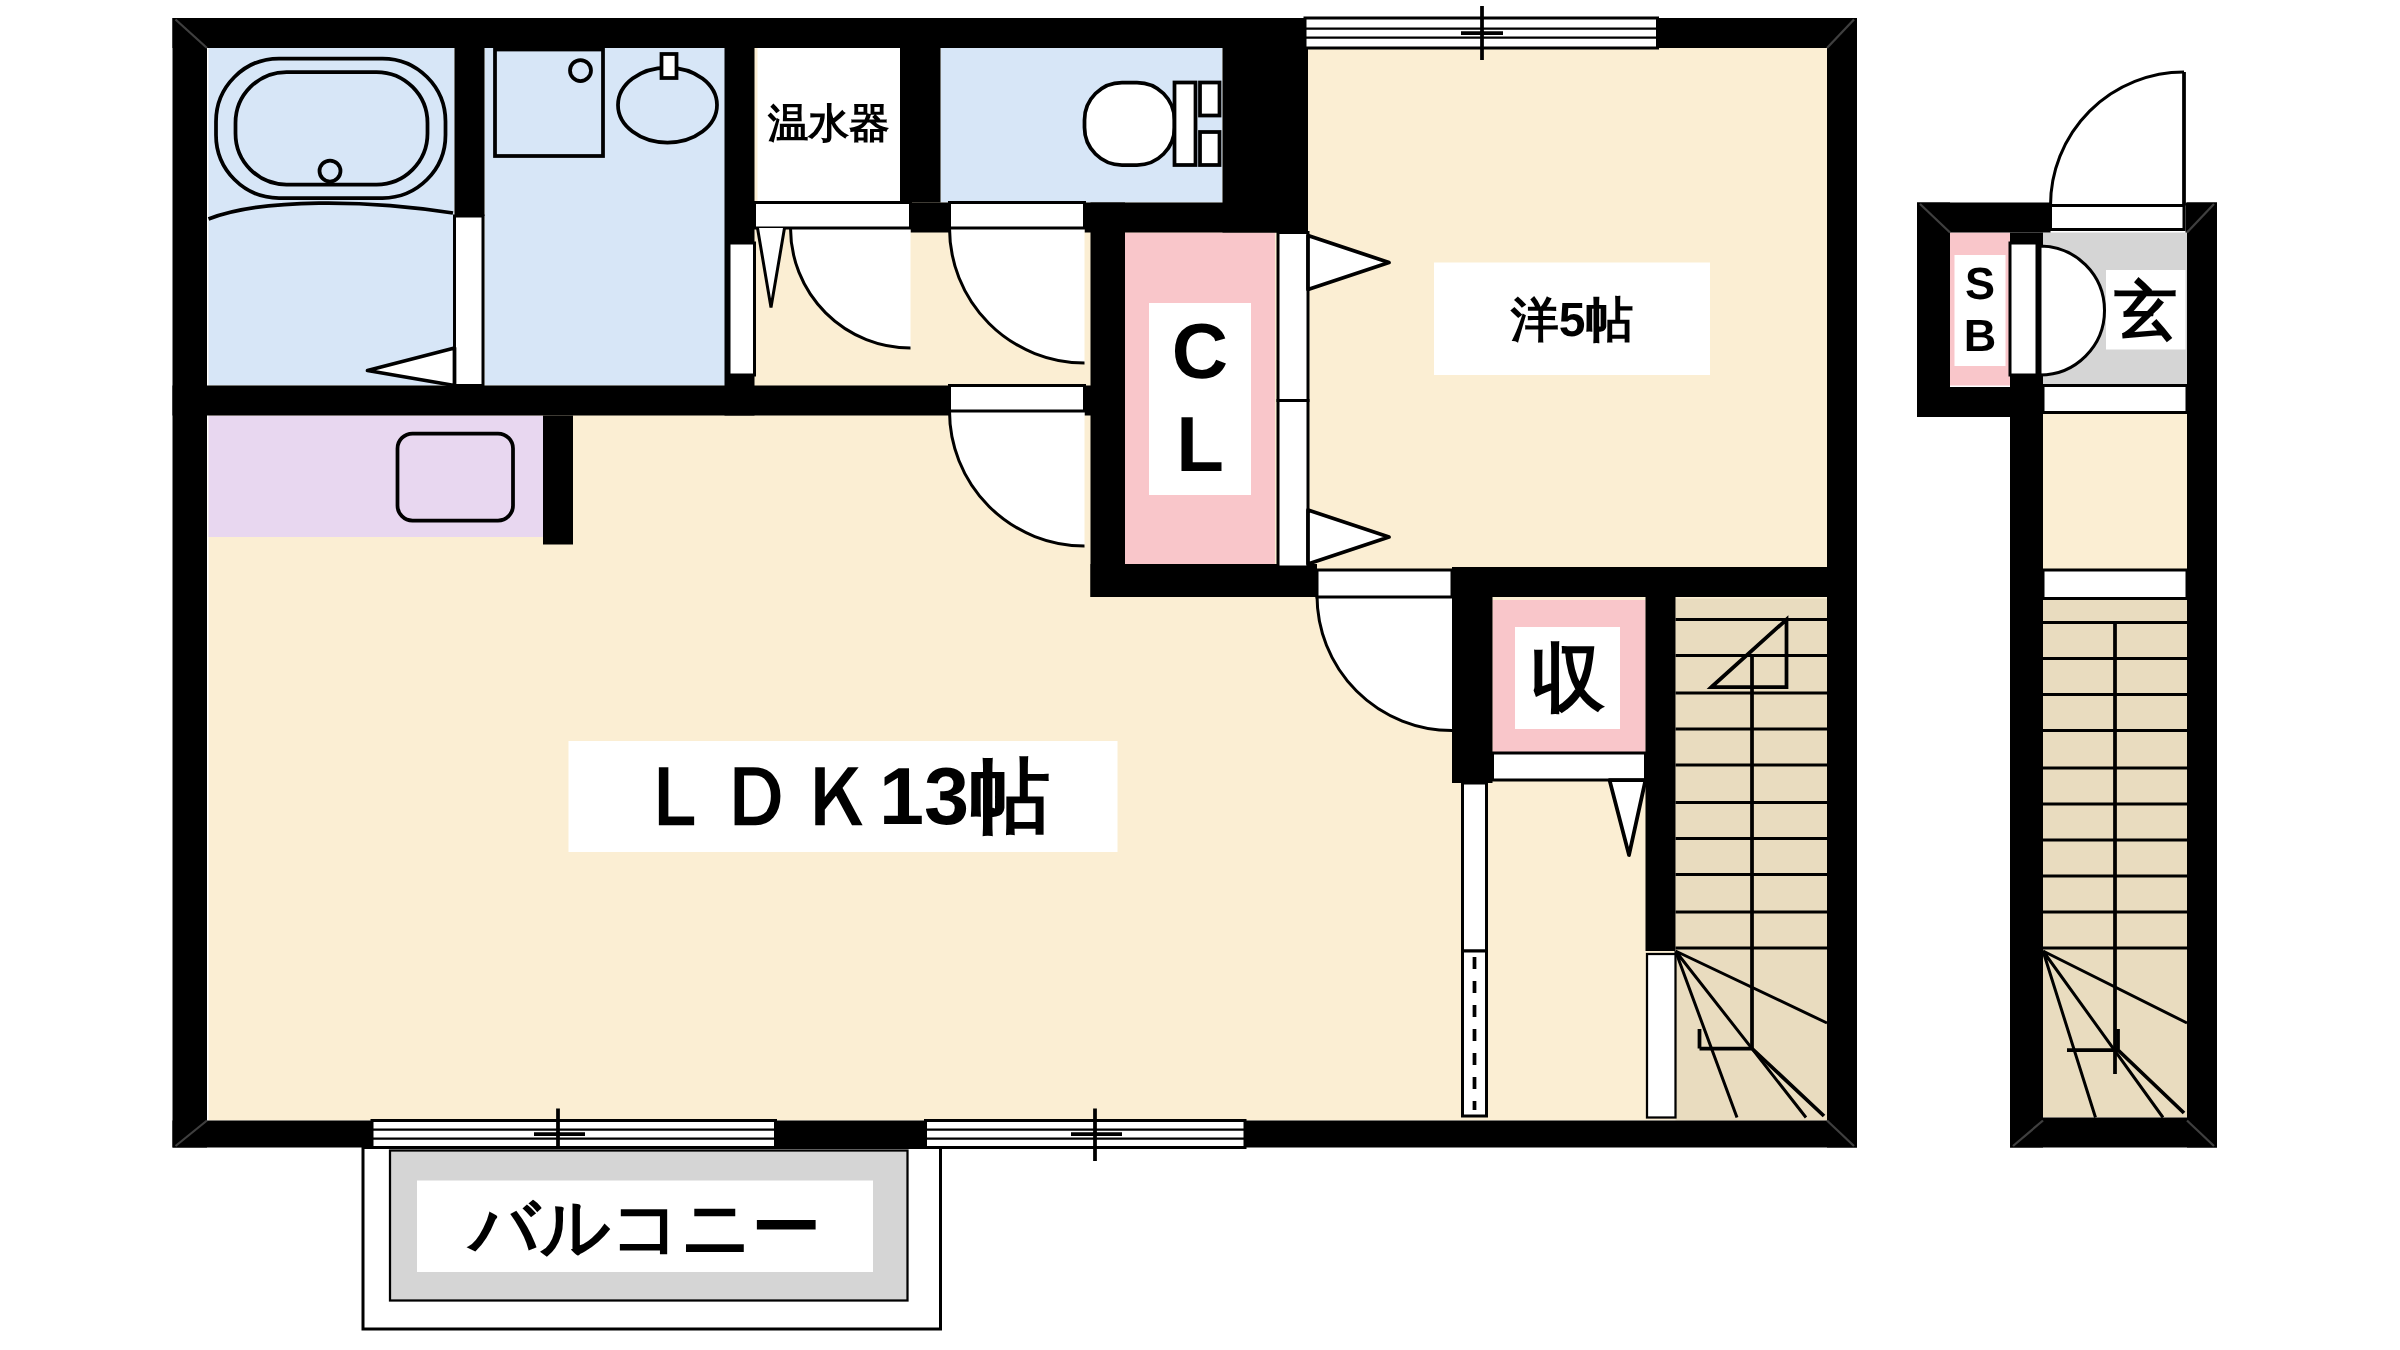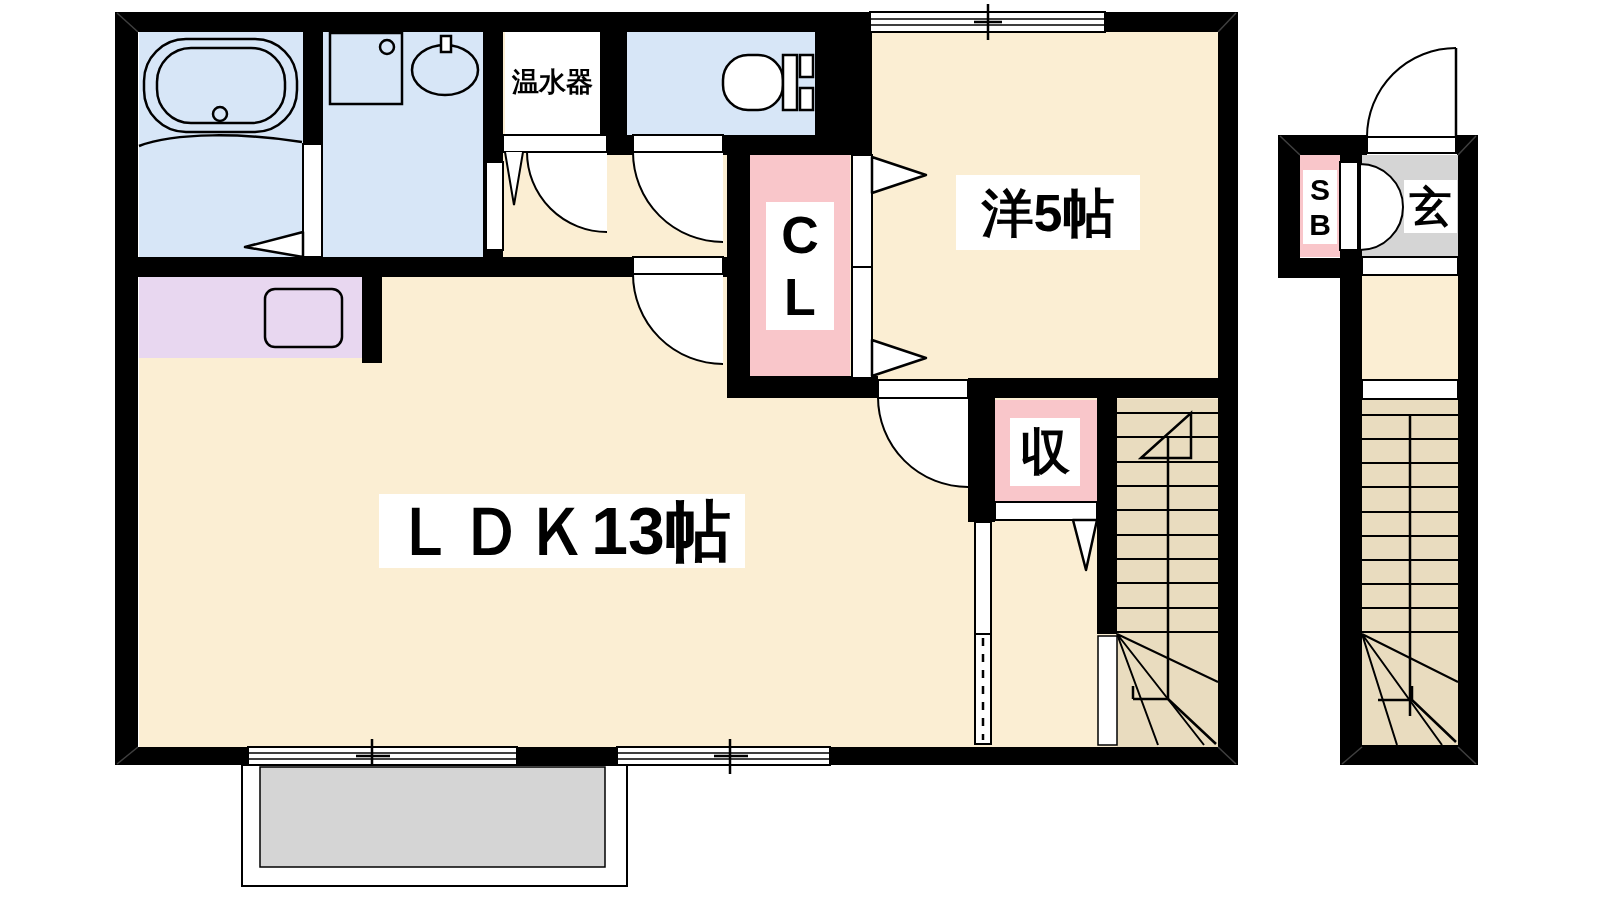--- a/index.html
+++ b/index.html
@@ -9,23 +9,23 @@
   }
   #plan-svg { position:absolute; left:0; top:0; }
   .label {
     position:absolute; background:#ffffff; color:#000;
     display:flex; align-items:center; justify-content:center;
     font-weight:600; white-space:nowrap; text-align:center;
     line-height:1.0;
   }
   .label.stacked { flex-direction:column; }
   .lbl-water-heater { left:506px; top:62px;  width:93px;  height:40px; font-size:27px; }
-  .lbl-western      { left:956px; top:175px; width:184px; height:75px; font-size:52px; }
+  .lbl-western      { left:956px; top:175px; width:184px; height:75px; font-size:32px; }
   .lbl-closet       { left:766px; top:202px; width:68px;  height:128px; font-size:52px; line-height:62px; }
-  .lbl-ldk          { left:379px; top:494px; width:366px; height:74px; font-size:66px; }
+  .lbl-ldk          { left:379px; top:494px; width:366px; height:74px; font-size:54px; }
   .lbl-storage      { left:1010px;top:418px; width:70px;  height:68px; font-size:50px; }
   .lbl-balcony      { left:278px; top:787px; width:304px; height:61px; font-size:46px; }
   .lbl-shoebox      { left:1303px;top:170px; width:34px;  height:74px; font-size:30px; line-height:35px; }
   .lbl-entrance     { left:1404px;top:180px; width:53px;  height:53px; font-size:42px; }
 </style>
 </head>
 <body>
 
 <div id="canvas">
   <svg id="plan-svg" width="1600" height="900" viewBox="0 0 1600 900">
@@ -199,20 +199,21 @@
 
   <div class="label lbl-closet stacked">
     <span>C</span>
     <span>L</span>
   </div>
 
   <div class="label lbl-ldk">ＬＤＫ13帖</div>
 
   <div class="label lbl-storage">収</div>
 
+  <div class="label lbl-balcony">バルコニー</div>
 
   <div class="label lbl-shoebox stacked">
     <span>S</span>
     <span>B</span>
   </div>
 
   <div class="label lbl-entrance">玄</div>
 </div>
 
 </body></html>

